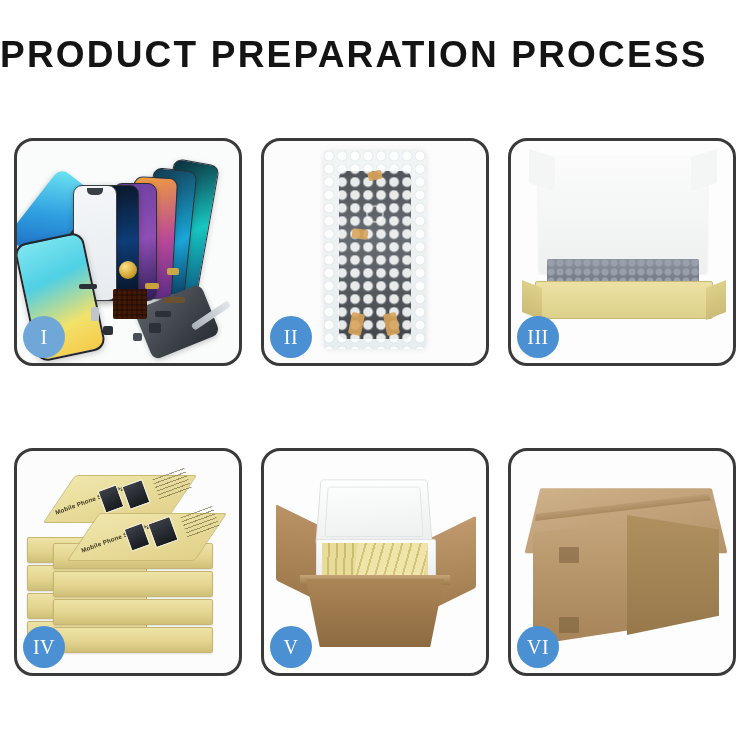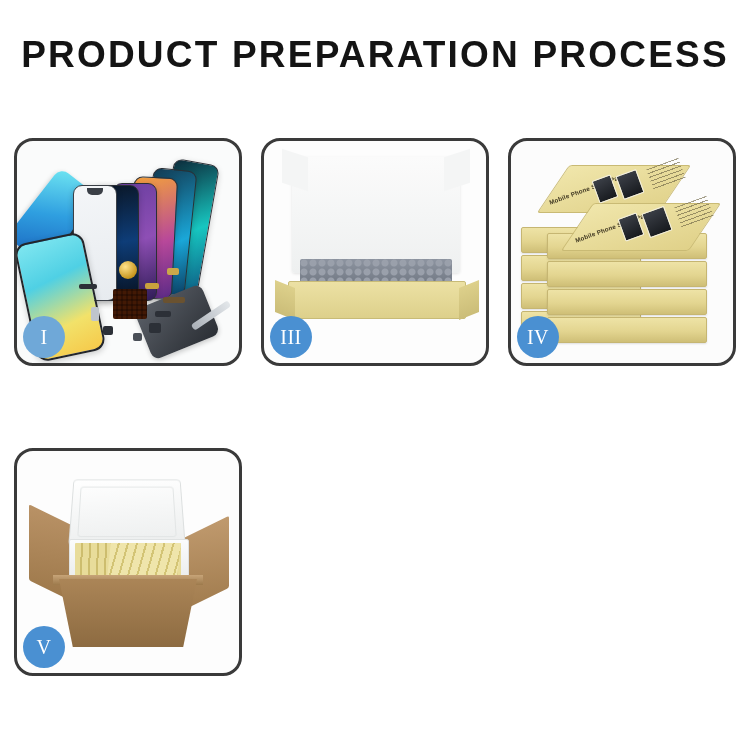--- a/index.html
+++ b/index.html
@@ -10,21 +10,20 @@
   body {
     width: 750px;
     height: 750px;
     font-family: "Liberation Sans", sans-serif;
     overflow: hidden;
     position: relative;
   }
 
   
   .header {
-    text-align: center;
     padding-top: 36px;
   }
   .title {
     font-family: "Liberation Sans", sans-serif;
     font-size: 37px;
     font-weight: 700;
     letter-spacing: 2.2px;
     color: #141414;
     line-height: 1.05;
     white-space: nowrap;
@@ -375,20 +374,33 @@
       <div class="chip c5"></div>
       <div class="chip c6"></div>
       <div class="chip c7"></div>
       <div class="chip c8"></div>
       <div class="chip c9"></div>
       <div class="tool"></div>
     </div>
     <div class="badge" style="background:#6fa8d8">I</div>
   </div>
 
+  <div class="panel p2">
+    <div class="scene">
+      <div class="bag">
+        <div class="inner"></div>
+        <div class="bubbles"></div>
+        <div class="tape t1"></div>
+        <div class="tape t2"></div>
+        <div class="tape t3"></div>
+        <div class="tape t4"></div>
+      </div>
+    </div>
+    <div class="badge" style="background:#4a90d2">II</div>
+  </div>
 
   <div class="panel p3">
     <div class="scene">
       <div class="lid"></div>
       <div class="foam"></div>
       <div class="tray"></div>
     </div>
     <div class="badge" style="background:#4a90d2">III</div>
   </div>
 
@@ -428,14 +440,25 @@
       <div class="foamlid"></div>
       <div class="foambody"></div>
       <div class="content"></div>
       <div class="content2"></div>
       <div class="rim"></div>
       <div class="front"></div>
     </div>
     <div class="badge" style="background:#4a90d2">V</div>
   </div>
 
+  <div class="panel p6">
+    <div class="scene">
+      <div class="top"></div>
+      <div class="seam"></div>
+      <div class="faceL"></div>
+      <div class="faceR"></div>
+      <div class="tab tb1"></div>
+      <div class="tab tb2"></div>
+    </div>
+    <div class="badge" style="background:#4a90d2">VI</div>
+  </div>
 
 </div>
 
 </body></html>

